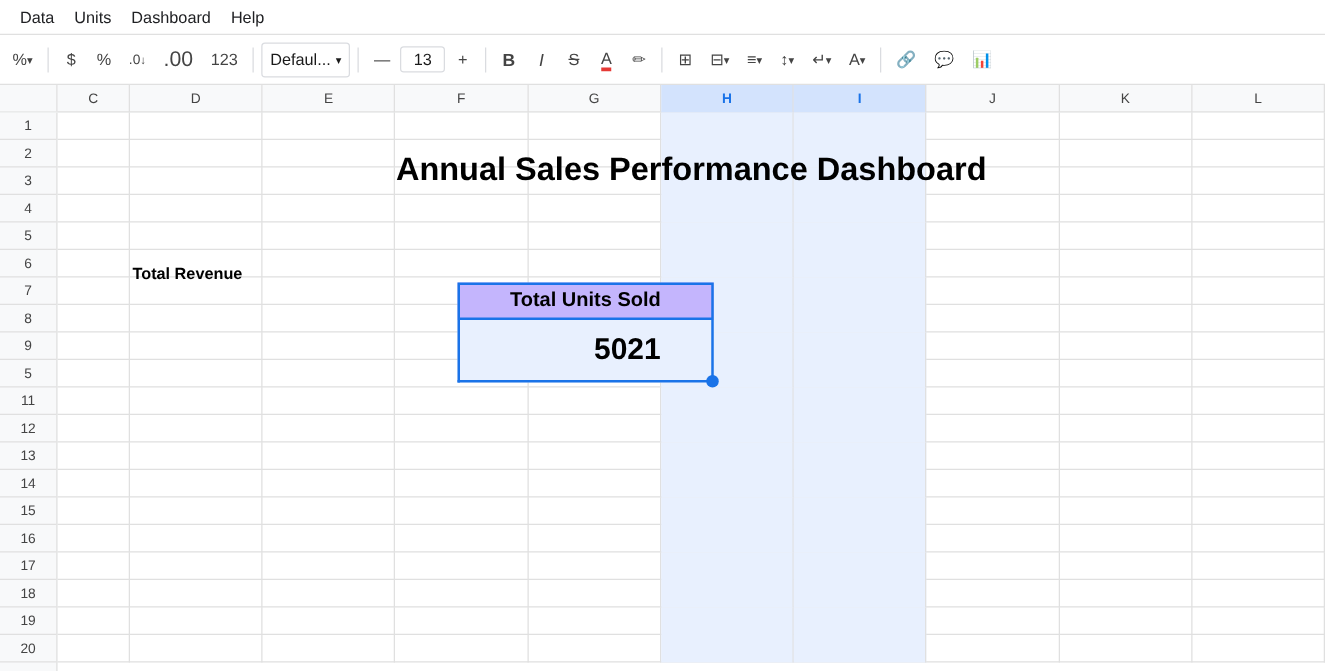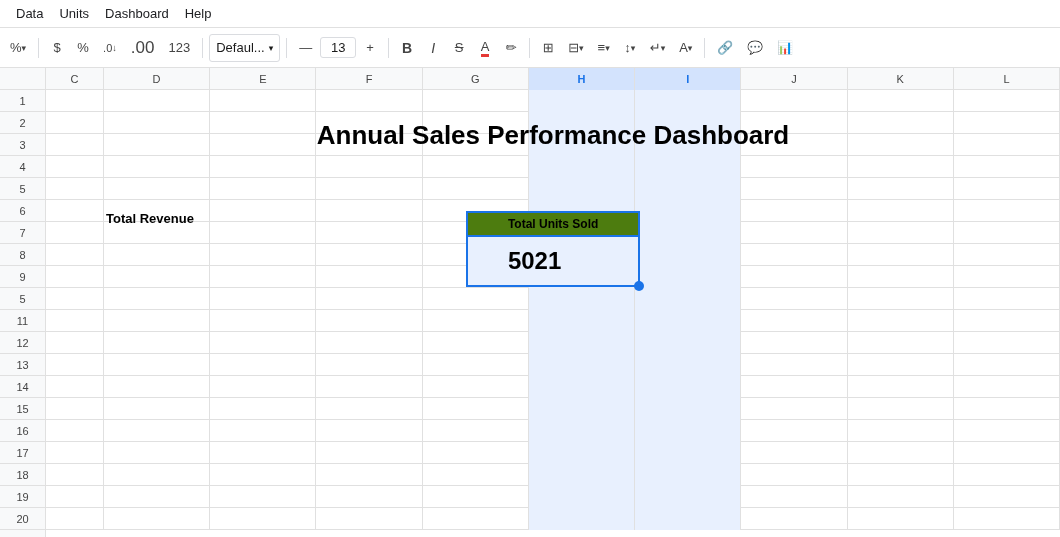--- a/index.html
+++ b/index.html
@@ -170,21 +170,22 @@
       font-size: 26px;
       font-weight: bold;
       text-align: center;
       margin-bottom: 60px;
       color: #000;
     }
 
     .metrics-row {
       display: flex;
       align-items: flex-start;
-      gap: 12px;
+      gap: 0;
+      flex-direction: column;
     }
 
     .metric-block {
       display: flex;
       flex-direction: column;
       gap: 6px;
     }
 
     .metric-label {
       font-size: 13px;
@@ -199,36 +200,36 @@
     }
 
     .metric-box-selected {
       display: flex;
       flex-direction: column;
       margin-left: 260px;
     }
 
     .selected-cell-label {
       border: 2px solid #1a73e8;
-      background: #4d7c0f;
+      background: #c4b5fd;
       padding: 4px 40px;
-      font-size: 12px;
+      font-size: 16px;
       font-weight: bold;
       text-align: center;
       color: #000;
     }
 
     .selected-cell-value {
       border: 2px solid #1a73e8;
       border-top: none;
       background: #e8f0fe;
       padding: 10px 40px;
       font-size: 24px;
       font-weight: bold;
-      text-align: left;
+      text-align: right;
       color: #000;
       position: relative;
     }
 
     .selection-dot {
       position: absolute;
       bottom: -6px;
       right: -6px;
       width: 10px;
       height: 10px;

